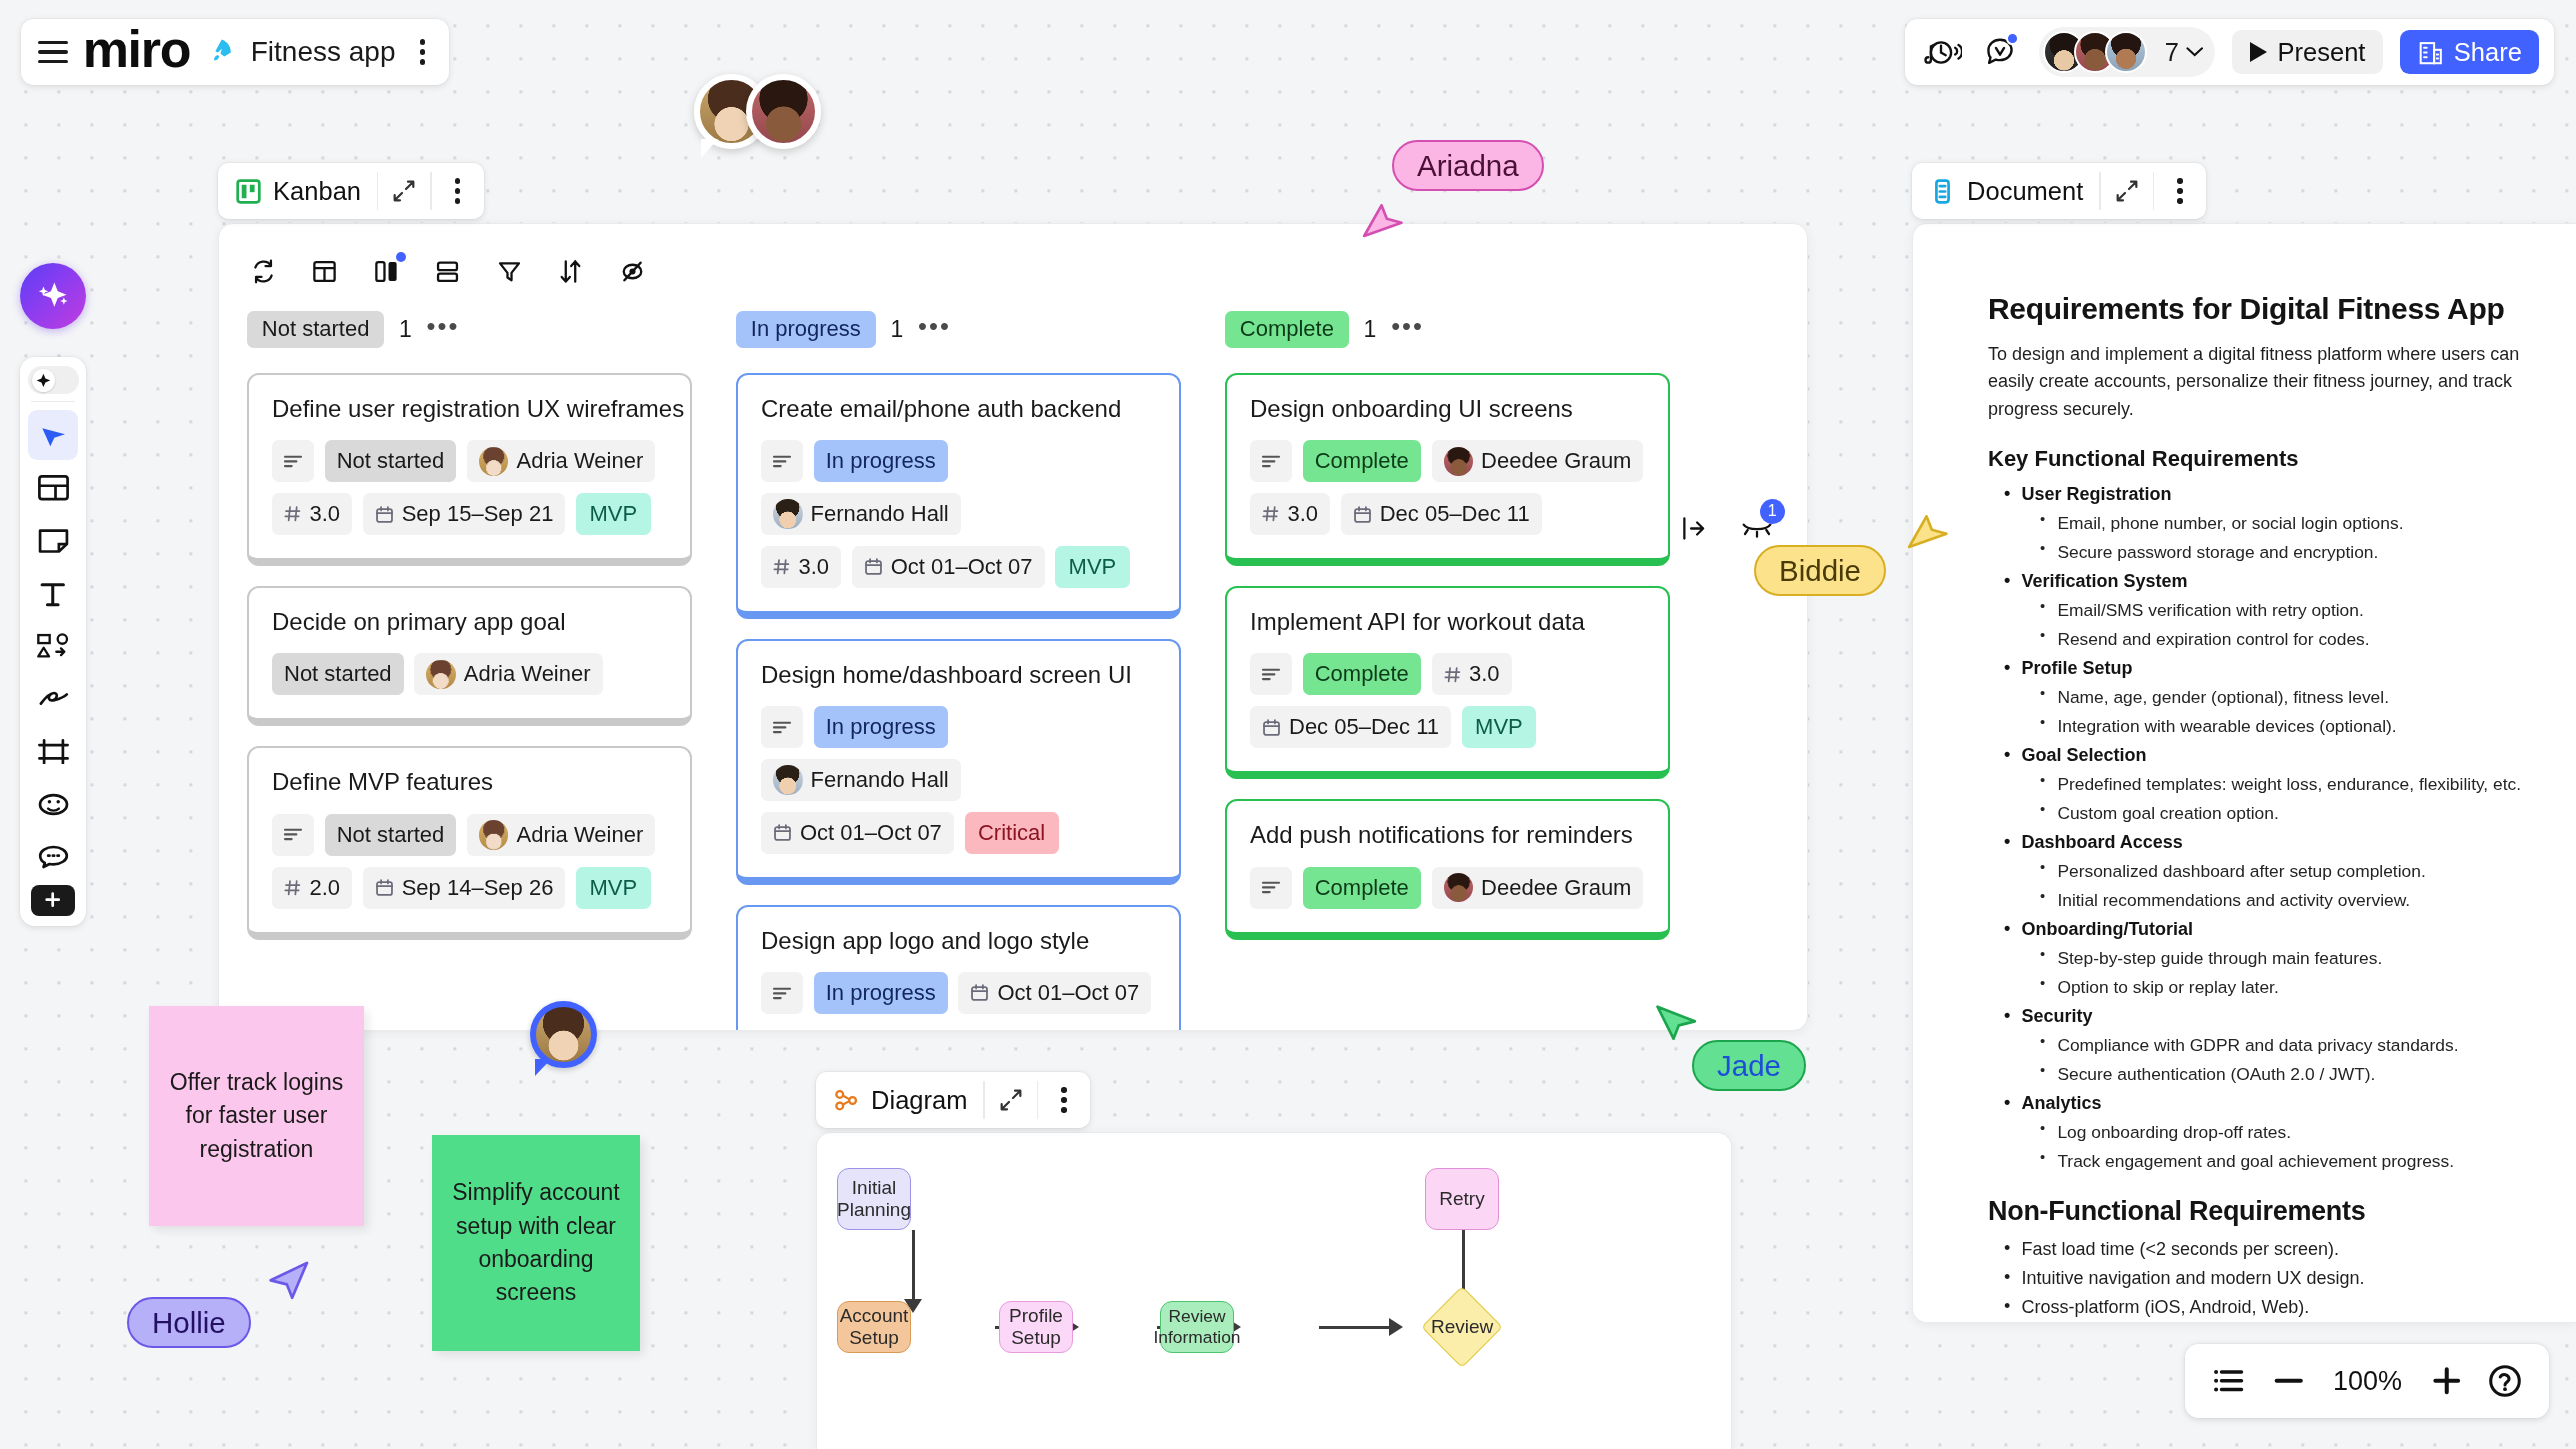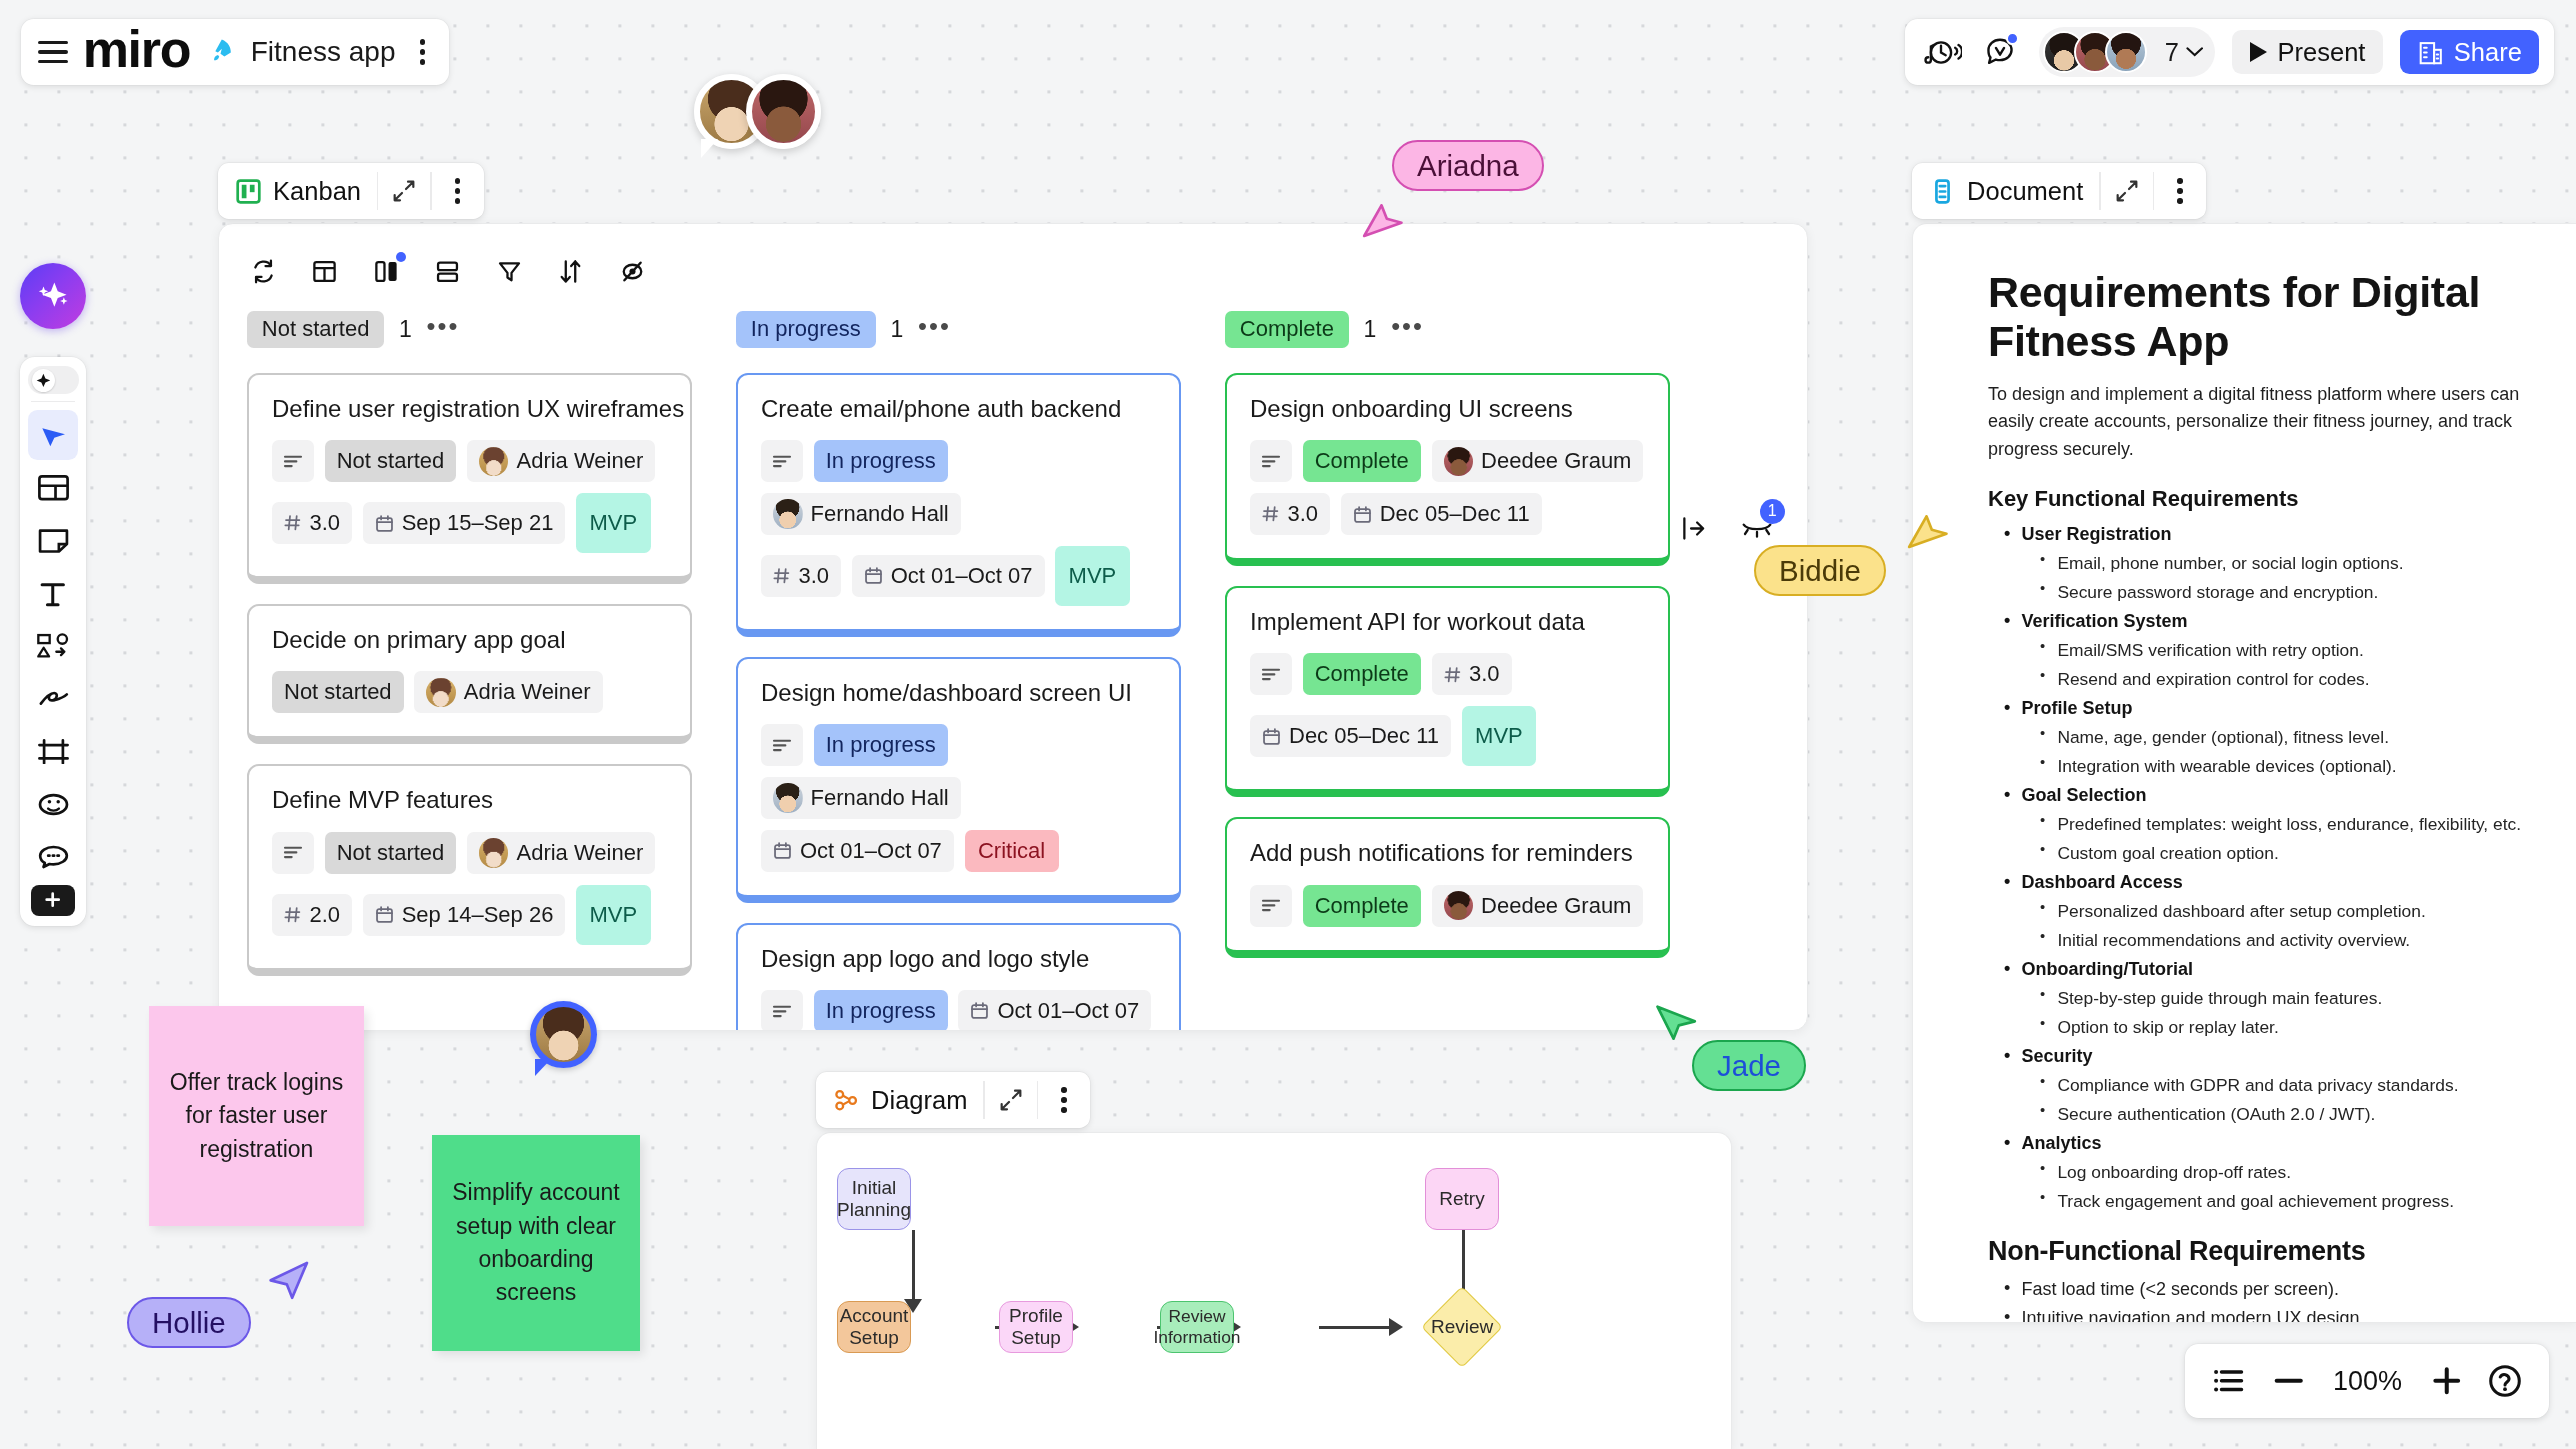--- a/index.html
+++ b/index.html
@@ -109,21 +109,21 @@
   }
   .kcard.grey  { border:2px solid #c9c9c9; border-bottom-width:8px; }
   .kcard.blue  { border:2px solid #6898f2; border-bottom-width:8px; }
   .kcard.green { border:2px solid #28c050; border-bottom-width:8px; }
   .kcard-title { font-size:24px; color:#1a1a1a; margin-bottom:17.4px; white-space:nowrap;}
   .chips { display:flex; align-items:center; gap:10.7px; flex-wrap:wrap; margin-bottom:10.7px;}
   .chips:last-child { margin-bottom:0; }
   .chip { background:#f2f2f3; border-radius:6.7px; height:42px; display:flex; align-items:center; gap:8px; padding:0 12px; font-size:22px; color:#1a1a1a;}
   .chip.icon-only { width:42px; justify-content:center; padding:0;}
   .chip-av { width:29.5px;height:29.5px;border-radius:50%; background-size:cover; background-position:center 20%; flex:none;}
-  .tag-mvp { background:#b4f5e4; color:#0d5c4a; border-radius:6.7px; height:60px; display:flex;align-items:center;padding:0 13.4px;font-size:22px;}
+  .tag-mvp { background:#b4f5e4; color:#0d5c4a; border-radius:6.7px; height:42px; display:flex;align-items:center;padding:0 13.4px;font-size:22px;}
   .tag-critical { background:#fbb9bf; color:#8c1321; border-radius:6.7px; height:42px; display:flex;align-items:center;padding:0 13.4px;font-size:22px;}
   .kanban-right-tools { position:absolute; right:34px; top:288px; display:flex; align-items:center; gap:31px;}
   .eye-badge { position:absolute; top:-13.4px; right:-12px; min-width:25.5px;height:25.5px;border-radius:12.7px;background:#4262ff;color:#fff;font-size:16px;display:flex;align-items:center;justify-content:center;padding:0 5.4px;}
 
   
   .sticky { position:absolute; display:flex; align-items:center; justify-content:center; text-align:center; padding:17.4px; font-size:23px; line-height:1.45; color:#1a1a1a; box-shadow: 4px 5.4px 9.4px rgba(0,0,0,.09); }
   #sticky-pink  { left:149px; top:1006px; width:215px; height:220px; background:#fcc7ec; }
   #sticky-green { left:432px; top:1135px; width:208px; height:216px; background:#4fdd8a; }
 
   
@@ -141,21 +141,21 @@
   .arrow-line { position:absolute; background:#3b3b3b; }
   .arrow-head { position:absolute; width:0;height:0; }
 
   
   #document-chip { left:1912px; top:163px; }
   #document-panel {
     position:absolute; left:1912px; top:223px; width:664px; height:1100px;
     background:#fff; border:0.7px solid #e9eaeb; border-radius:14.8px 0 0 14.8px; border-right:none;
     box-shadow: 0 2px 10.7px rgba(0,0,0,.06); overflow:hidden; padding: 44px 51px 0 75px;
   }
-  .doc-h1 { font-size:43px; font-weight:700; color:#141414; margin-bottom:14.8px; letter-spacing:-0.3px;}
+  .doc-h1 { font-size:30px; font-weight:700; color:#141414; margin-bottom:14.8px; letter-spacing:-0.3px;margin-top:24px;}
   .doc-p { font-size:18px; color:#1f1f1f; line-height:1.52; margin-bottom:23px;}
   .doc-h2 { font-size:22px; font-weight:700; color:#141414; margin-bottom:12px;}
   .doc-l1 { font-size:18px; font-weight:700; color:#141414; margin:0 0 8px 16px; position:relative; padding-left:17.4px;}
   .doc-l1::before { content:"•"; position:absolute; left:0; top:-1.3px;}
   .doc-l2 { font-size:17.4px; color:#242424; margin:0 0 8px 52px; position:relative; padding-left:17.4px;}
   .doc-l2::before { content:"•"; position:absolute; left:0; top:-2px; font-size:14.8px;}
   .doc-nf { font-size:18px; color:#1f1f1f; margin:0 0 8px 16px; position:relative; padding-left:17.4px;}
   .doc-nf::before { content:"•"; position:absolute; left:0; top:-1.3px;}
   .doc-h1.second { margin-top:24px; }
 

